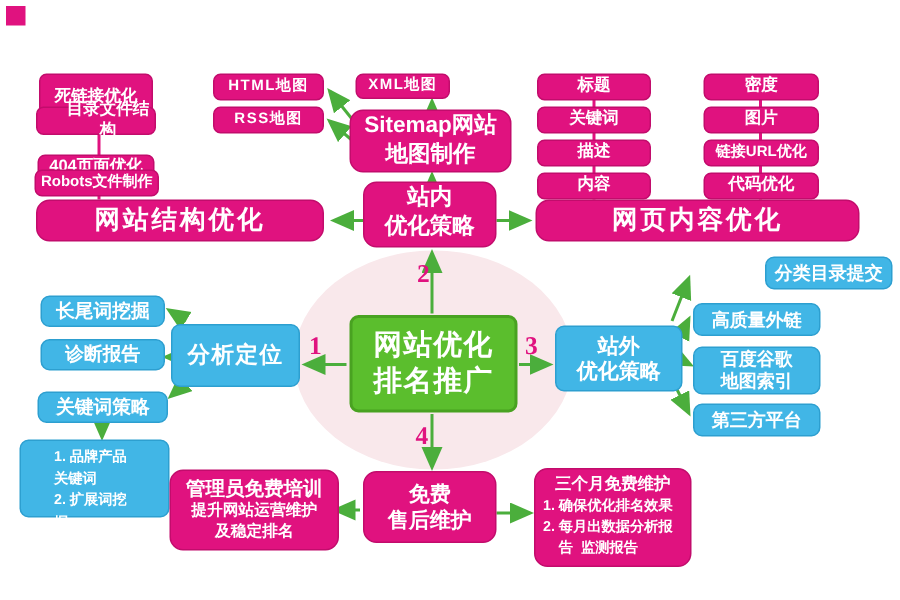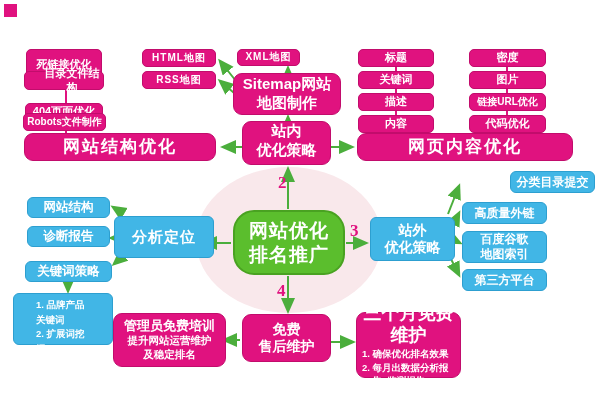--- a/index.html
+++ b/index.html
@@ -13,21 +13,21 @@
     position:relative;width:600px;height:400px;overflow:hidden;background:#fff;
     font-family:"Liberation Sans","DejaVu Sans",sans-serif;
   }
   .box{
     position:absolute;display:flex;align-items:center;justify-content:center;
     color:#fff;font-weight:bold;text-align:center;white-space:pre-line;
     box-sizing:border-box;line-height:1.25;
   }
   .pbox{background:var(--pink);border:1px solid var(--pink-dark);border-radius:5px;}
   .bbox{background:var(--blue);border:1px solid var(--blue-dark);border-radius:6px;}
-  .gbox{background:var(--green);border:2px solid var(--green-dark);border-radius:21px;text-align:center;}
+  .gbox{background:var(--green);border:2px solid var(--green-dark);border-radius:6px;text-align:center;}
   .big{border-radius:9px;}
   .listbox{justify-content:flex-start;align-items:flex-start;text-align:left;white-space:pre-wrap;padding:4px 22px;}
   .stepnum{
     position:absolute;color:var(--pink);font-weight:bold;font-size:17px;
     font-family:"Liberation Serif","DejaVu Serif",serif;
   }
   .ellipse{position:absolute;border-radius:50%;background:var(--circle);}
   .corner{position:absolute;background:var(--pink);}
   svg.wires{position:absolute;left:0;top:0;}
   .subtxt{font-weight:bold;}
@@ -103,43 +103,43 @@
   <div class="box pbox big" style="left:357px;top:133px;width:216px;height:28px;font-size:17px;letter-spacing:2px;">网页内容优化</div>
 
   <div class="box gbox" style="left:233px;top:210px;width:112px;height:65px;font-size:19px;letter-spacing:1px;">网站优化
 排名推广</div>
 
   <div class="stepnum" style="left:206px;top:221px;">1</div>
   <div class="stepnum" style="left:278px;top:173px;">2</div>
   <div class="stepnum" style="left:350px;top:221px;">3</div>
   <div class="stepnum" style="left:277px;top:281px;">4</div>
 
-  <div class="box bbox" style="left:27px;top:197px;width:83px;height:21px;font-size:12.5px;">网站结构</div>
+  <div class="box bbox" style="left:27px;top:197px;width:83px;height:21px;font-size:12.5px;">长尾词挖掘</div>
   <div class="box bbox" style="left:27px;top:226px;width:83px;height:21px;font-size:12.5px;">诊断报告</div>
   <div class="box bbox" style="left:25px;top:261px;width:87px;height:21px;font-size:12.5px;">关键词策略</div>
   <div class="box bbox listbox" style="left:13px;top:293px;width:100px;height:52px;font-size:9.5px;line-height:1.55;">1. 品牌产品关键词
 2. 扩展词挖掘
 3. 长尾词挖掘</div>
-  <div class="box bbox" style="left:114px;top:216px;width:100px;height:42px;font-size:15px;letter-spacing:1px;">分析定位</div>
+  <div class="box bbox" style="left:114px;top:216px;width:86px;height:42px;font-size:15px;letter-spacing:1px;">分析定位</div>
 
   <div class="box bbox" style="left:370px;top:217px;width:85px;height:44px;font-size:14px;">站外
 优化策略</div>
   <div class="box bbox" style="left:462px;top:171px;width:85px;height:22px;font-size:12px;margin-left:48px;">分类目录提交</div>
   <div class="box bbox" style="left:462px;top:202px;width:85px;height:22px;font-size:12px;">高质量外链</div>
   <div class="box bbox" style="left:462px;top:231px;width:85px;height:32px;font-size:12px;">百度谷歌
 地图索引</div>
   <div class="box bbox" style="left:462px;top:269px;width:85px;height:22px;font-size:12px;">第三方平台</div>
 
   <div class="box pbox big" style="left:113px;top:313px;width:113px;height:54px;flex-direction:column;padding:3px 2px;">
     <div class="subtxt" style="font-size:13px;">管理员免费培训</div>
     <div class="subtxt" style="font-size:10.5px;white-space:pre-line;line-height:1.3;">提升网站运营维护
 及稳定排名</div>
   </div>
   <div class="box pbox big" style="left:242px;top:314px;width:89px;height:48px;font-size:14px;">免费
 售后维护</div>
   <div class="box pbox big" style="left:356px;top:312px;width:105px;height:66px;flex-direction:column;align-items:flex-start;padding:3px 5px;">
-    <div class="subtxt" style="font-size:18px;align-self:center;">三个月免费维护</div>
+    <div class="subtxt" style="font-size:11px;align-self:center;">三个月免费维护</div>
     <div class="subtxt" style="font-size:9.5px;white-space:pre-wrap;text-align:left;line-height:1.45;">1. 确保优化排名效果
 2. 每月出数据分析报
     告  监测报告</div>
   </div>
 
 </div>
 
 </body></html>

